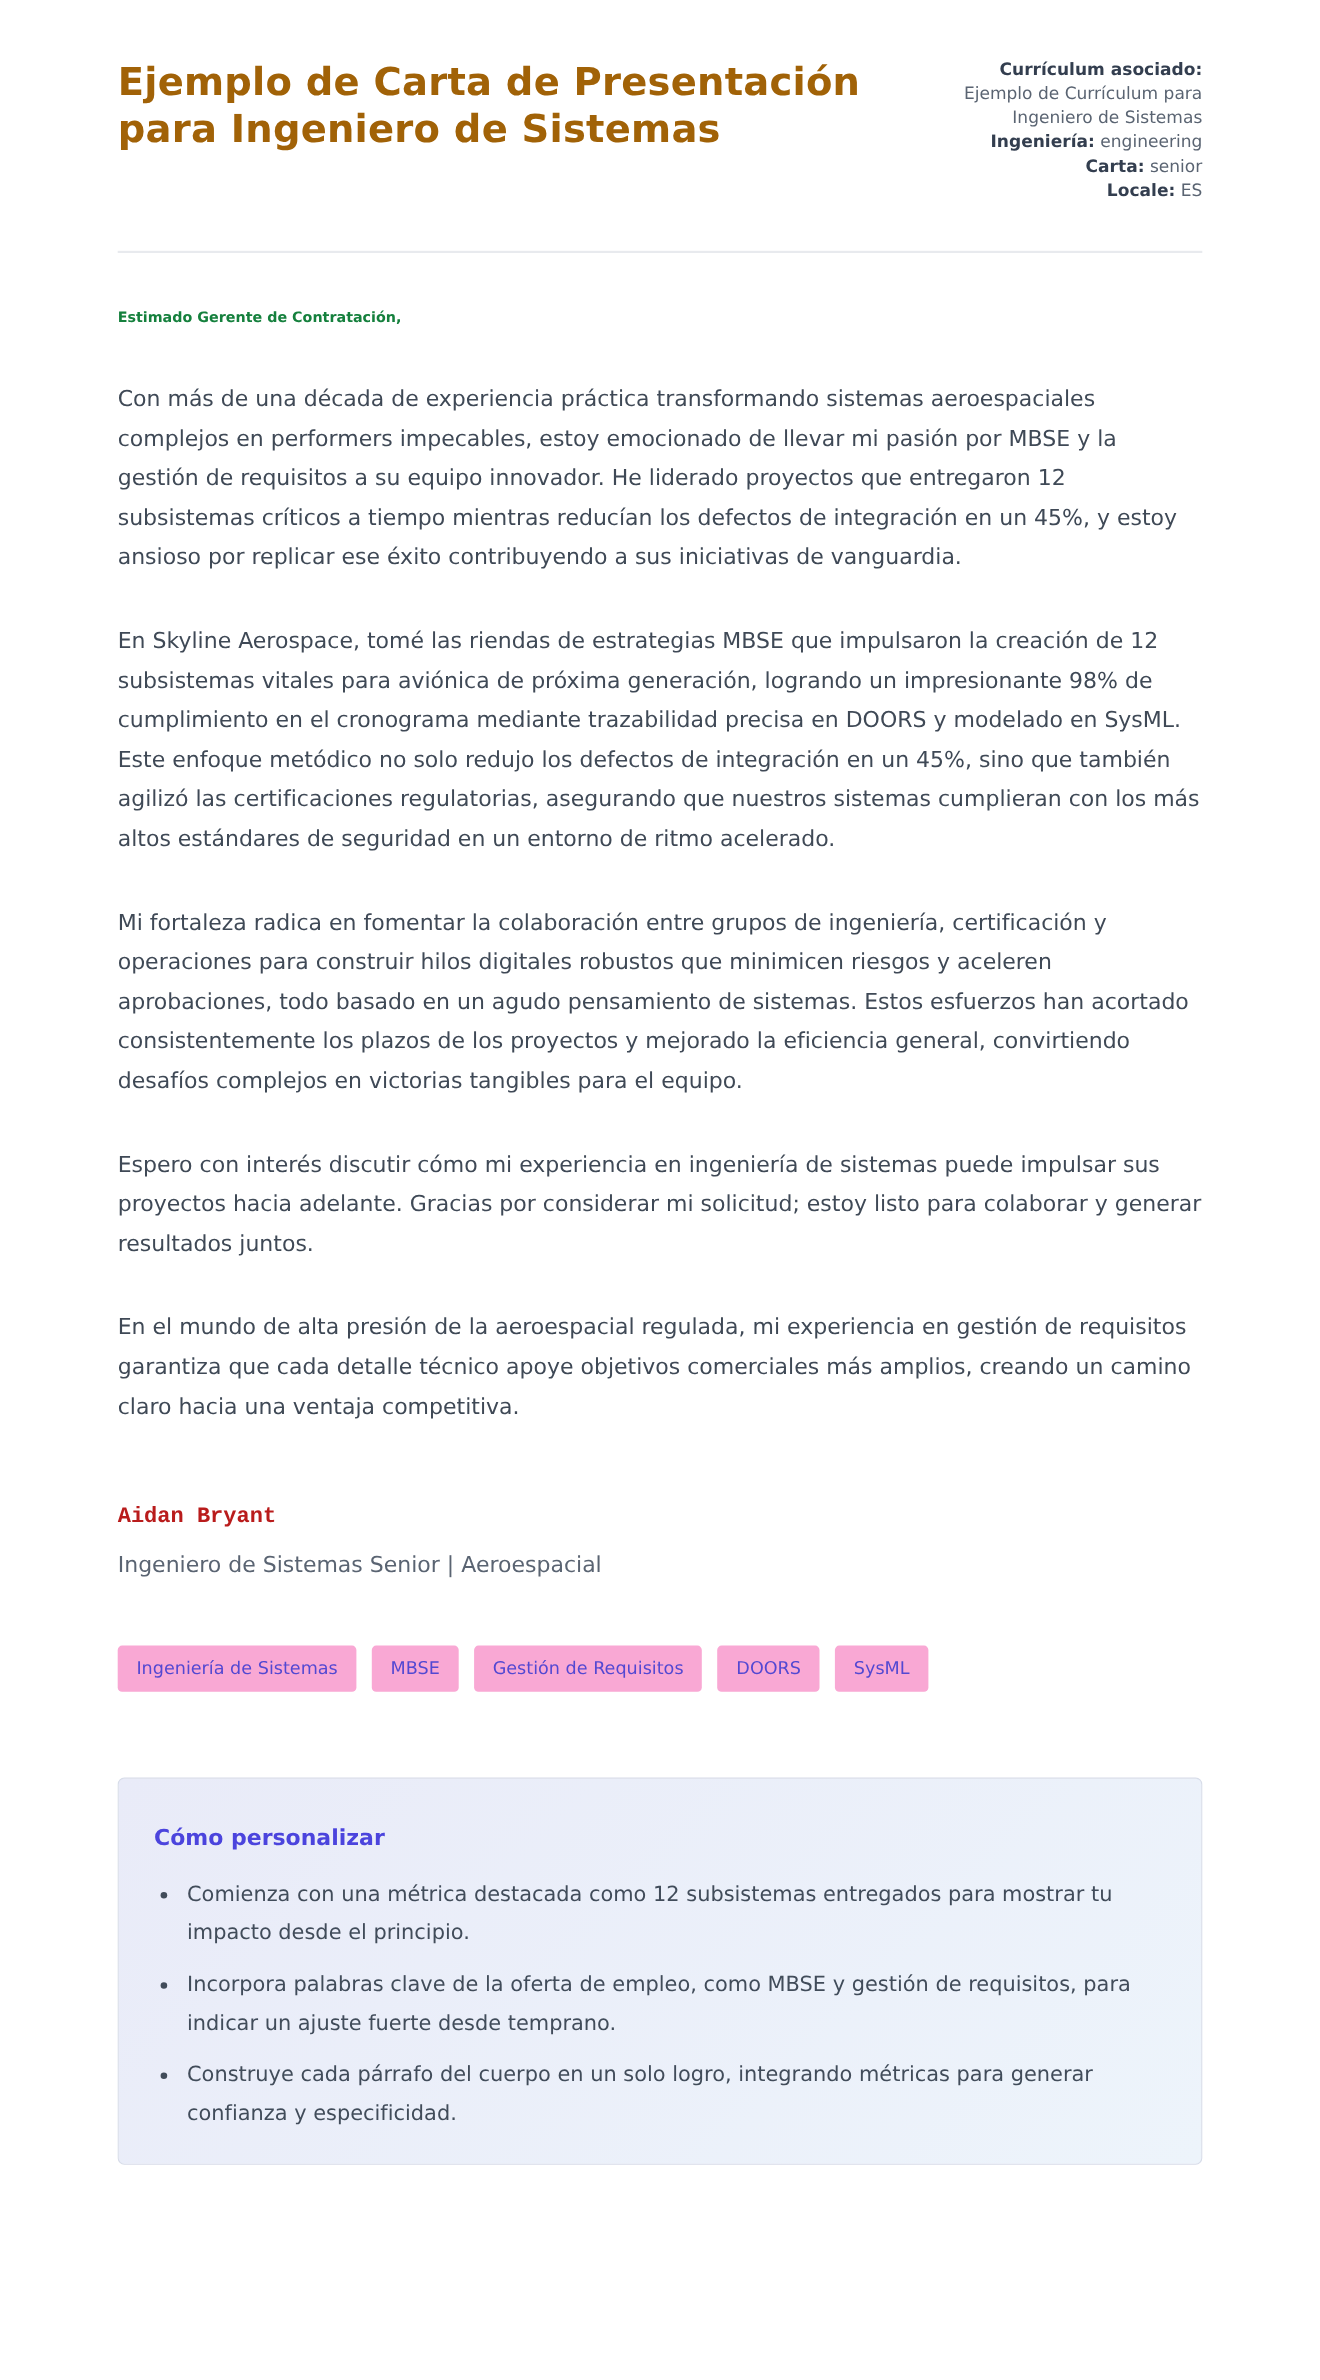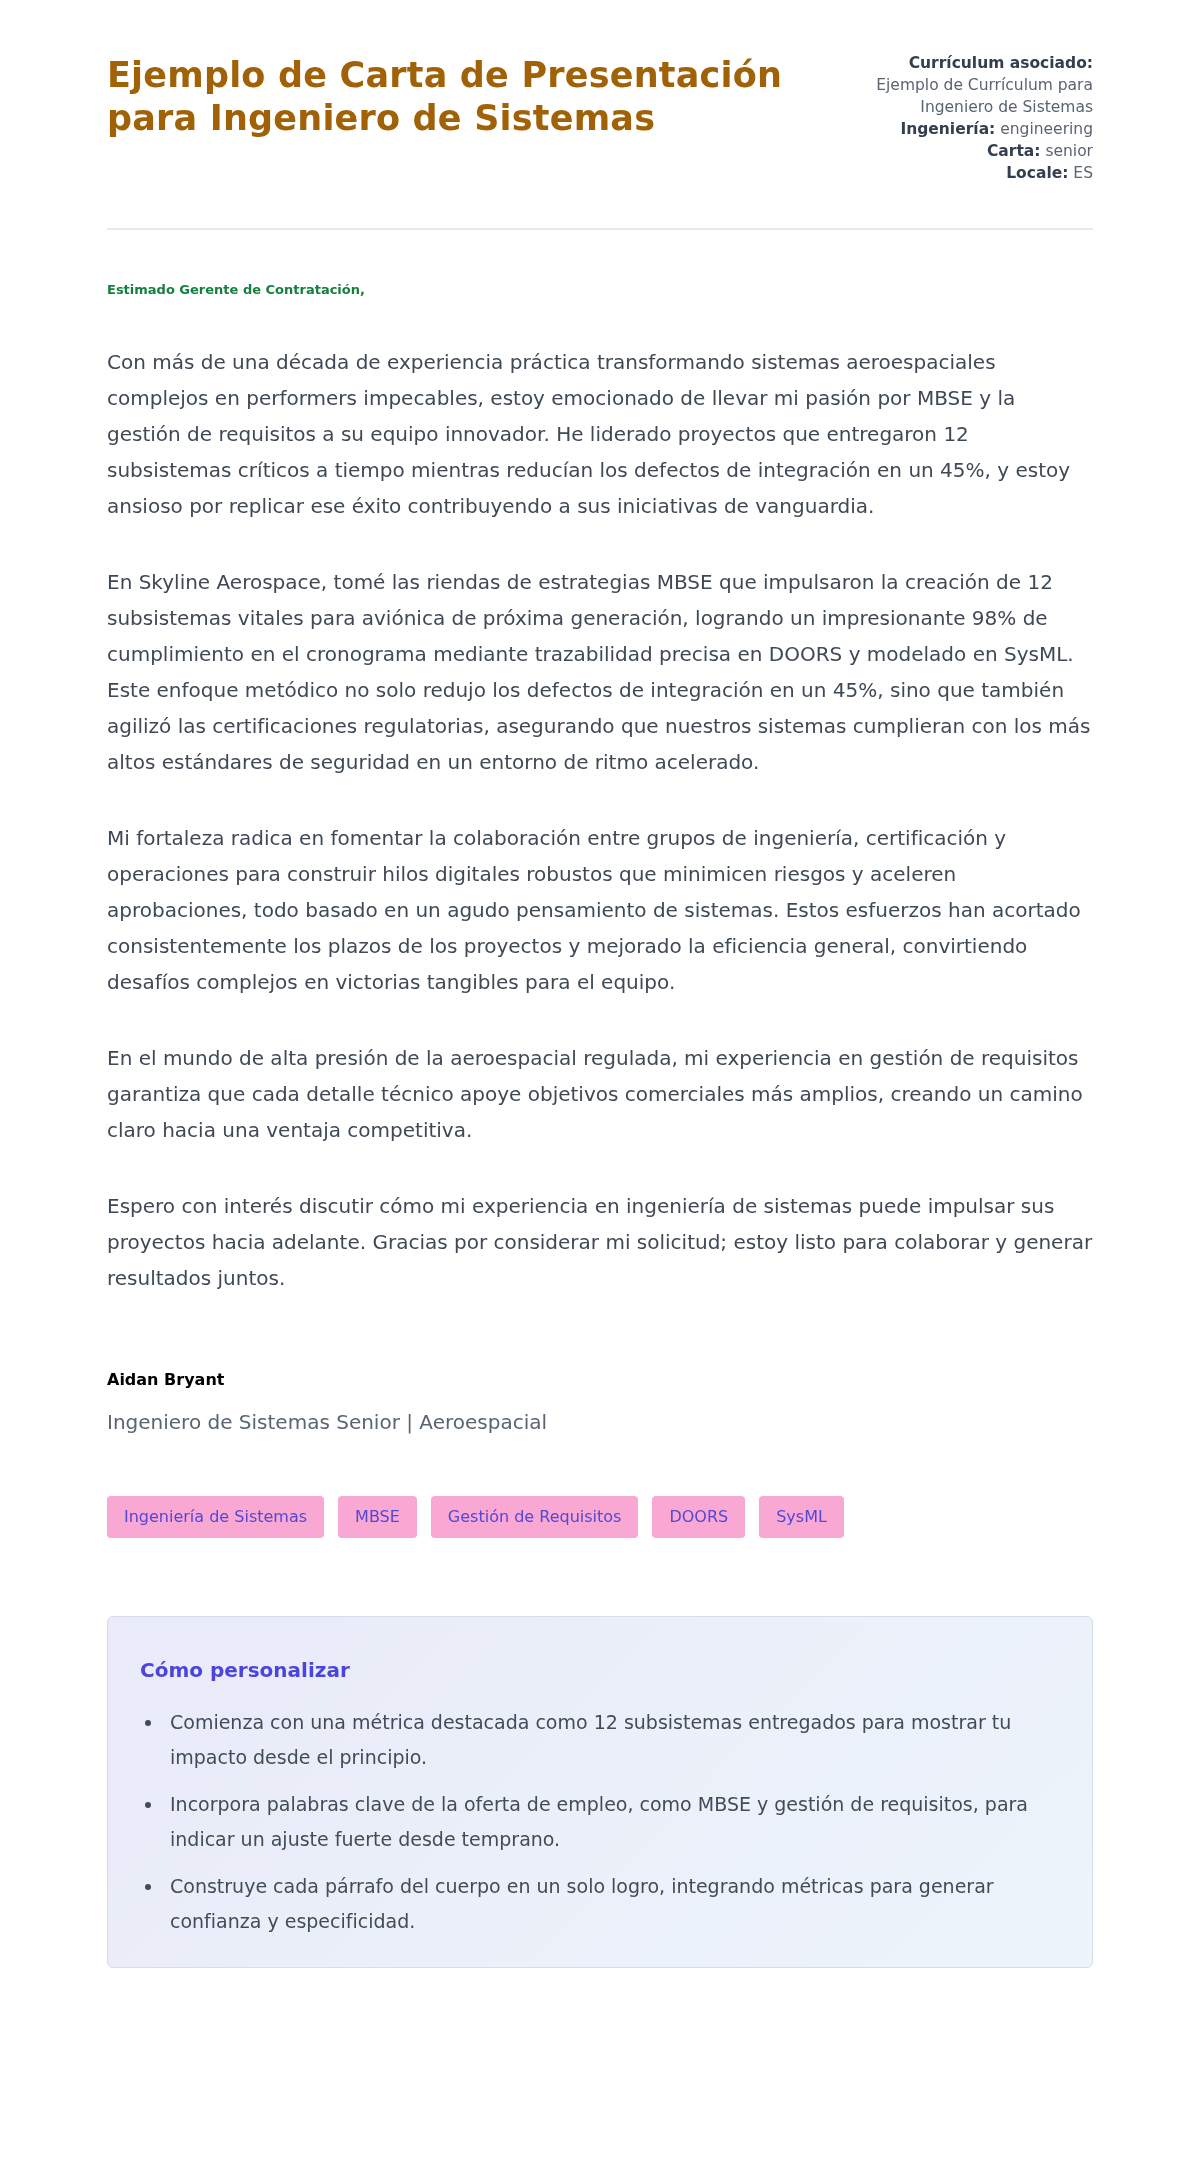--- a/index.html
+++ b/index.html
@@ -30,21 +30,21 @@
 
   hr.divider { border:none; border-top:2px solid #e8eaee; margin:44px 0 0; }
 
   
   p.greeting {
     color:#15803d; font-weight:bold; font-size:13px; line-height:28px;
     margin:46px 0 0;
   }
   p.body-par { font-size:20px; line-height:36px; margin:40px 0 0; color:#3f4956; }
 
-  p.sig-name { font-size:16px; line-height:28px; font-weight:bold; color:#000000; margin:70px 0 0; }
+  p.sig-name { font-size:20px; line-height:28px; font-weight:bold; color:#b91c1c; margin:70px 0 0;font-family:Liberation Mono, monospace; }
   p.sig-title { font-size:20px; line-height:28px; color:#5a6472; margin:14px 0 0; }
 
   
   .tags { display:flex; gap:14px; margin-top:60px; }
   .tag {
     display:inline-block; background:#f9a8d4; color:#5348d2;
     font-size:16px; line-height:18px; padding:12px 17px; border-radius:4px;
     white-space:nowrap;
   }
 
@@ -81,22 +81,22 @@
     </aside>
   </header>
 
   <hr class="divider">
 
   <section>
     <p class="greeting">Estimado Gerente de Contratación,</p>
     <p class="body-par">Con más de una década de experiencia práctica transformando sistemas aeroespaciales complejos en performers impecables, estoy emocionado de llevar mi pasión por MBSE y la gestión de requisitos a su equipo innovador. He liderado proyectos que entregaron 12 subsistemas críticos a tiempo mientras reducían los defectos de integración en un 45%, y estoy ansioso por replicar ese éxito contribuyendo a sus iniciativas de vanguardia.</p>
     <p class="body-par">En Skyline Aerospace, tomé las riendas de estrategias MBSE que impulsaron la creación de 12 subsistemas vitales para aviónica de próxima generación, logrando un impresionante 98% de cumplimiento en el cronograma mediante trazabilidad precisa en DOORS y modelado en SysML. Este enfoque metódico no solo redujo los defectos de integración en un 45%, sino que también agilizó las certificaciones regulatorias, asegurando que nuestros sistemas cumplieran con los más altos estándares de seguridad en un entorno de ritmo acelerado.</p>
     <p class="body-par">Mi fortaleza radica en fomentar la colaboración entre grupos de ingeniería, certificación y operaciones para construir hilos digitales robustos que minimicen riesgos y aceleren aprobaciones, todo basado en un agudo pensamiento de sistemas. Estos esfuerzos han acortado consistentemente los plazos de los proyectos y mejorado la eficiencia general, convirtiendo desafíos complejos en victorias tangibles para el equipo.</p>
+    <p class="body-par">Espero con interés discutir cómo mi experiencia en ingeniería de sistemas puede impulsar sus proyectos hacia adelante. Gracias por considerar mi solicitud; estoy listo para colaborar y generar resultados juntos.</p>
     <p class="body-par">En el mundo de alta presión de la aeroespacial regulada, mi experiencia en gestión de requisitos garantiza que cada detalle técnico apoye objetivos comerciales más amplios, creando un camino claro hacia una ventaja competitiva.</p>
-    <p class="body-par">Espero con interés discutir cómo mi experiencia en ingeniería de sistemas puede impulsar sus proyectos hacia adelante. Gracias por considerar mi solicitud; estoy listo para colaborar y generar resultados juntos.</p>
     <p class="sig-name">Aidan Bryant</p>
     <p class="sig-title">Ingeniero de Sistemas Senior | Aeroespacial</p>
   </section>
 
   <div class="tags">
     <span class="tag">Ingeniería de Sistemas</span>
     <span class="tag">MBSE</span>
     <span class="tag">Gestión de Requisitos</span>
     <span class="tag">DOORS</span>
     <span class="tag">SysML</span>

